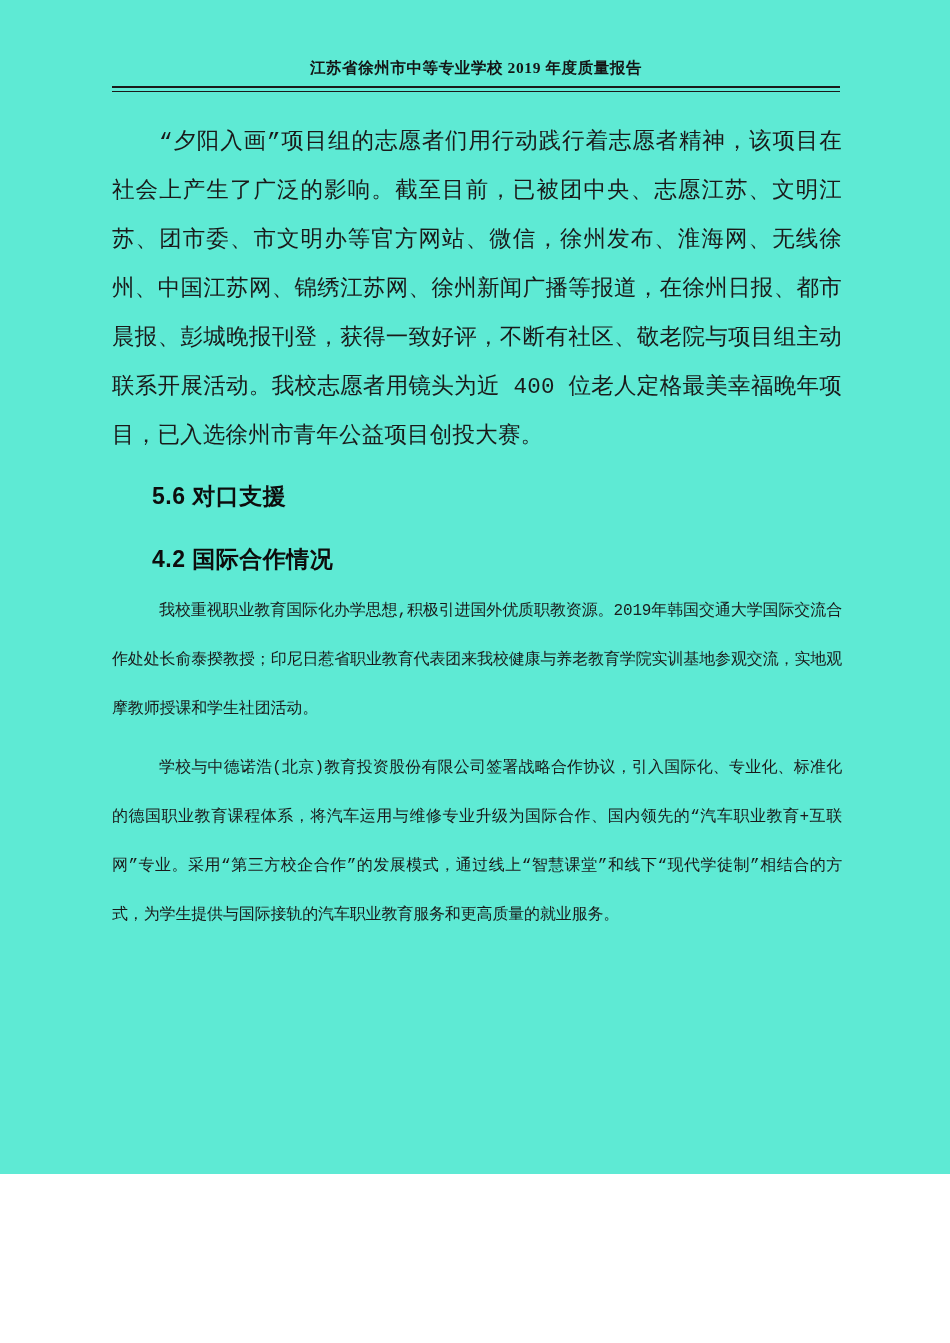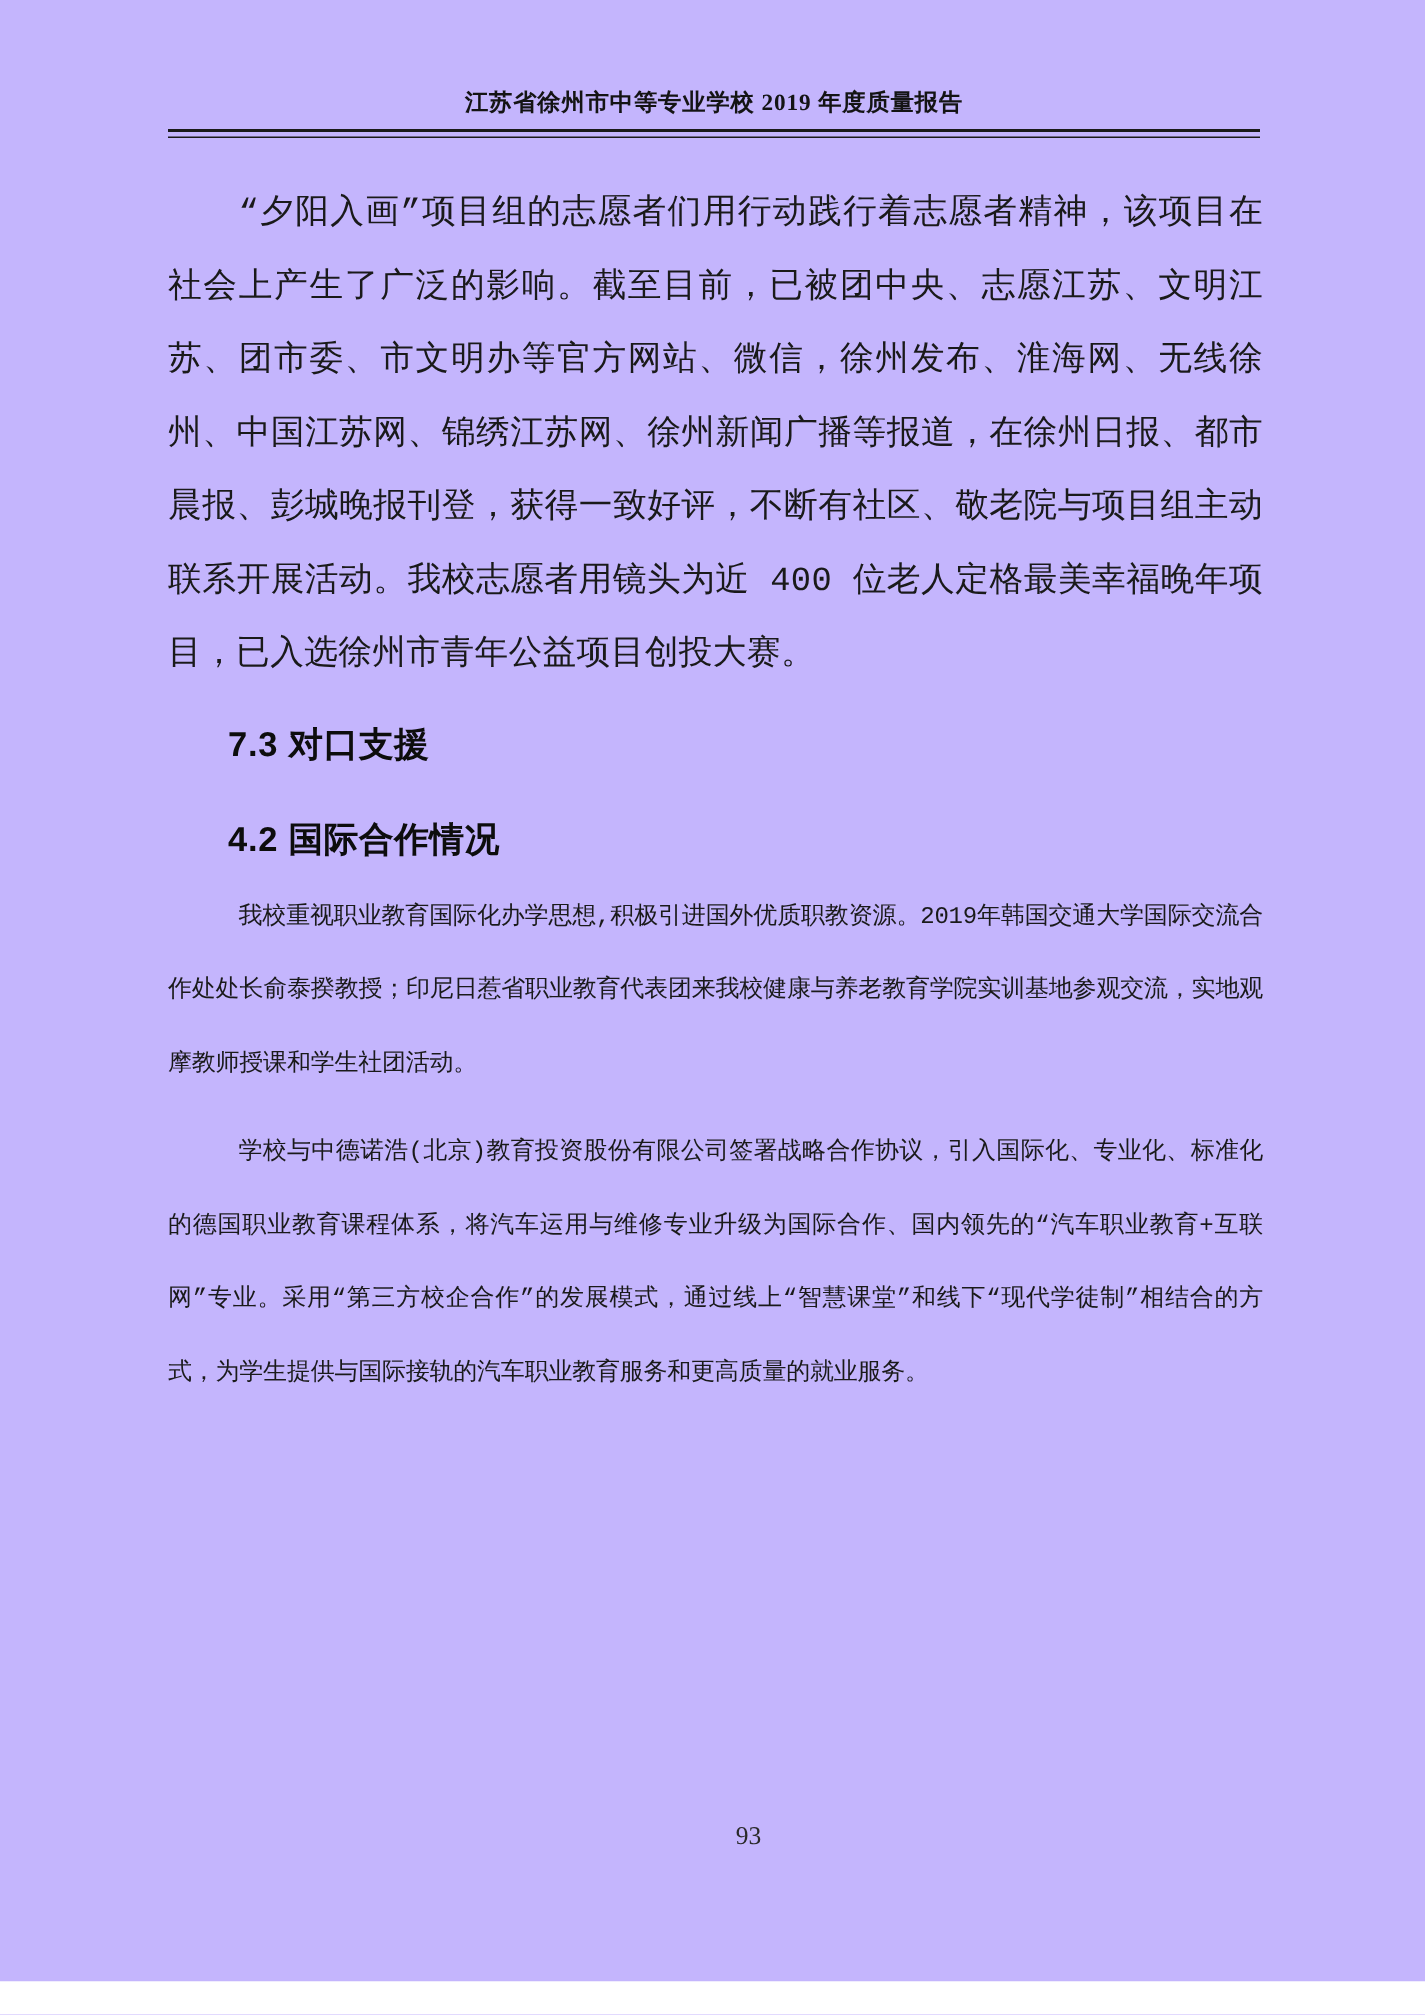--- a/index.html
+++ b/index.html
@@ -3,22 +3,22 @@
 <meta charset="utf-8">
 <style>
   html, body {
     margin: 0;
     padding: 0;
     background: #ffffff;
   }
   .page {
     position: relative;
     width: 950px;
-    height: 1321px;
-    background: #c4b5fd;
+    height: 1174px;
+    background: #5eead4;
     overflow: hidden;
     box-sizing: border-box;
     font-family: "Liberation Serif", "DejaVu Serif", serif;
     color: #111111;
   }
 
   
   .header-block {
     position: absolute;
     left: 112px;
@@ -108,21 +108,21 @@
     <div class="header-title">江苏省徐州市中等专业学校 2019 年度质量报告</div>
     <div class="header-rule"></div>
   </div>
 
   <div class="content">
 
     <p class="body">“夕阳入画”项目组的志愿者们用行动践行着志愿者精神，该项目在社会上产生了广泛的影响。截至目前，已被团中央、志愿江苏、文明江苏、团市委、市文明办等官方网站、微信，徐州发布、淮海网、无线徐州、中国江苏网、锦绣江苏网、徐州新闻广播等报道，在徐州日报、都市晨报、彭城晚报刊登，获得一致好评，不断有社区、敬老院与项目组主动联系开展活动。我校志愿者用镜头为近 400 位老人定格最美幸福晚年项目，已入选徐州市青年公益项目创投大赛。</p>
 
     <div class="gap-before-heading"></div>
 
-    <h2 class="heading">7.3 对口支援</h2>
+    <h2 class="heading">5.6 对口支援</h2>
 
     <div class="gap-after-heading"></div>
 
 
     <div class="gap-before-heading"></div>
 
     <h2 class="heading">4.2 国际合作情况</h2>
 
     <div class="gap-after-heading"></div>
 

